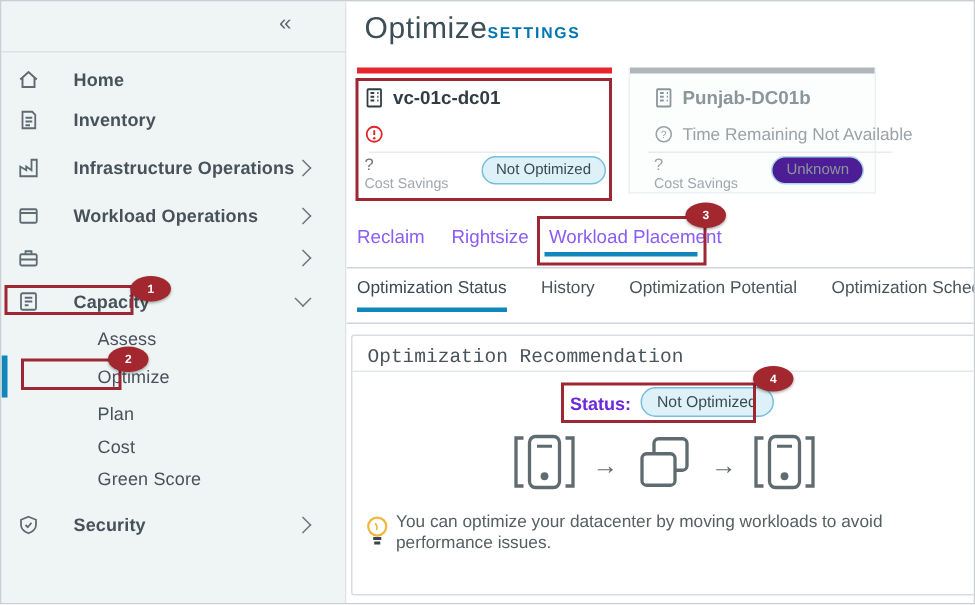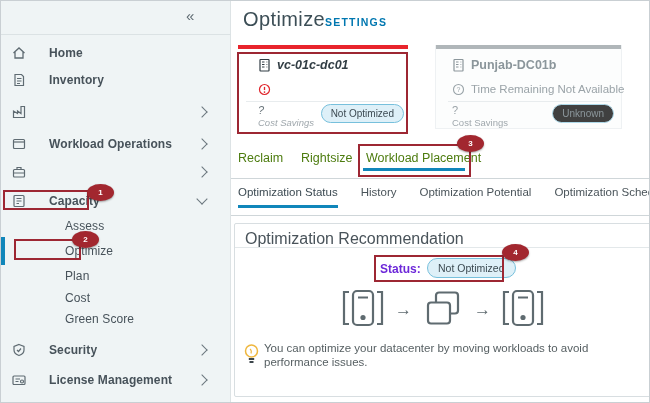--- a/index.html
+++ b/index.html
@@ -27,49 +27,49 @@
     box-shadow:0 1px 2px rgba(0,0,0,.35);pointer-events:none;}
   
   .main{position:absolute;left:230px;top:0;width:420px;height:403px;background:#fff;overflow:hidden;}
   .page-title{position:absolute;left:12px;top:7px;font-size:20px;font-weight:400;color:#3c4e56;letter-spacing:.4px;}
   .settings-link{position:absolute;left:94px;top:15px;font-size:10.5px;font-weight:bold;color:#0077b0;letter-spacing:1.2px;cursor:pointer;}
   
   .dc-card{position:absolute;top:44px;box-sizing:border-box;background:#fff;}
   .dc-card .topbar{position:absolute;left:0;top:0;width:100%;height:4px;}
   .card1{left:7px;width:170px;height:88px;}
   .card1 .topbar{background:#e8242c;}
-  .card2{left:204px;width:187px;height:84px;background:#fcfdfd;border:1px solid #eef1f3;border-top:none;}
+  .card2{left:188px;width:165px;height:84px;background:#fcfdfd;border:1px solid #eef1f3;border-top:none;}
   .card2 .topbar{background:#b0b6b9;}
   .c-name{position:absolute;top:13px;font-size:12.5px;font-weight:bold;color:#313d44;white-space:nowrap;}
   .c-name .bicon{display:inline-block;vertical-align:-3px;margin-right:6px;}
   .c-alert{position:absolute;top:38px;font-size:11.5px;color:#565f62;white-space:nowrap;}
   .c-alert .aicon{display:inline-block;vertical-align:-3px;margin-right:6px;}
   .c-div{position:absolute;top:56px;height:1px;background:#e8ecee;}
   .c-q{position:absolute;top:59px;font-size:11px;color:#6b767c;}
   .c-metric{position:absolute;top:72px;font-size:9.5px;color:#a0a8ad;white-space:nowrap;}
-  .card1 .c-name,.card1 .c-alert,.card1 .c-q,.card1 .c-metric{left:20px;font-style:italic;}
+  .card1 .c-name,.card1 .c-alert,.card1 .c-q,.card1 .c-metric{left:5px;}
   .card1 .c-div{left:8px;width:154px;}
   .card2 .c-name,.card2 .c-alert,.card2 .c-q,.card2 .c-metric{left:16px;}
   .card2 .c-div{left:12px;width:163px;}
   .card2 .c-name{color:#8b969b;}
   .card2 .c-alert{color:#9aa3a8;}
   .card2 .c-q{color:#9aa3a8;}
   .pill{position:absolute;top:59px;font-size:10px;border-radius:10px;padding:3px 9px;white-space:nowrap;cursor:default;}
   .pill.notopt{right:4px;background:#def0f8;border:1px solid #77c0dc;color:#3c4a52;}
-  .pill.unknown{right:7px;background:#404040;border:1px solid #aed9e9;color:#8b969b;}
-  
-  .tab{position:absolute;top:150px;font-size:12.5px;color:#4d7c0f;cursor:pointer;white-space:nowrap;}
+  .pill.unknown{right:7px;background:#4c1d95;border:1px solid #aed9e9;color:#8b969b;}
+  
+  .tab{position:absolute;top:150px;font-size:12.5px;color:#8b5cf6;cursor:pointer;white-space:nowrap;}
   .wp-underline{position:absolute;left:132px;top:167px;width:102px;height:3px;background:#1086ba;}
   .hdiv{position:absolute;left:0;width:420px;height:1px;background:#cfd6d9;}
   .subtabs{position:absolute;left:7px;top:185px;display:flex;gap:23px;font-size:11.5px;color:#4a545a;white-space:nowrap;}
   .subtab{cursor:pointer;padding-bottom:7px;}
   .subtab.active{color:#3c4a52;border-bottom:3px solid #1086ba;text-align:center;}
   
   .panel{position:absolute;left:3px;top:222px;width:418px;height:174px;border:1px solid #d8dee1;border-radius:2px;box-sizing:border-box;background:#fff;}
-  .panel-title{position:absolute;left:10px;top:6px;font-size:16px;color:#49535a;}
+  .panel-title{position:absolute;left:10px;top:6px;font-size:13px;color:#49535a;font-family:Liberation Mono, monospace;}
   .panel-div{position:absolute;left:0;top:23px;width:100%;height:1px;background:#e3e8ea;}
   .status-label{position:absolute;left:145px;top:38px;font-size:12px;font-weight:bold;color:#6d28d9;}
   .status-pill{position:absolute;left:192px;top:34px;font-size:10.5px;background:#def0f8;border:1px solid #77c0dc;color:#3c4a52;border-radius:10px;padding:3px 10px;white-space:nowrap;}
   .icons-row{position:absolute;left:0;top:64px;width:100%;display:flex;align-items:center;justify-content:center;gap:9px;}
   .flow-arrow{font-size:17px;color:#5f6b70;}
   .tip-row{position:absolute;left:8px;top:117px;}
   .tip-bulb{position:absolute;left:0;top:2px;}
   .tip-text{position:absolute;left:21px;top:0;width:350px;font-size:11.5px;line-height:14px;color:#565f62;}
 </style>
 </head>
@@ -98,20 +98,21 @@
       </span>
       <span class="nlabel">Inventory</span>
     </div>
 
     <div class="nav" style="top:102px">
       <span class="nicon">
         <svg width="16" height="16" viewBox="0 0 16 16" fill="none" stroke="#5f6b72" stroke-width="1.2">
             <path d="M2.5 13.5 V7 L6.5 9.5 V7 L10 9.5 V2.5 H13.5 V13.5 Z"></path>
           </svg>
       </span>
+      <span class="nlabel">Infrastructure Operations</span>
       <span class="chev right"></span>
     </div>
 
     <div class="nav" style="top:134px">
       <span class="nicon">
         <svg width="16" height="16" viewBox="0 0 16 16" fill="none" stroke="#5f6b72" stroke-width="1.2">
             <rect x="2.5" y="3.5" width="11" height="9" rx="1"></rect>
             <path d="M2.5 6 H13.5"></path>
           </svg>
       </span>
@@ -165,31 +166,20 @@
       <span class="nicon">
         <svg width="16" height="16" viewBox="0 0 16 16" fill="none" stroke="#5f6b72" stroke-width="1.2">
             <path d="M8 2.5 L13 4.5 V8 C13 10.8 10.2 12.8 8 13.5 C5.8 12.8 3 10.8 3 8 V4.5 Z"></path>
             <path d="M6 8 L7.5 9.5 L10 6.5"></path>
           </svg>
       </span>
       <span class="nlabel">Security</span>
       <span class="chev right"></span>
     </div>
 
-    <div class="nav" style="top:370px">
-      <span class="nicon">
-        <svg width="16" height="16" viewBox="0 0 16 16" fill="none" stroke="#5f6b72" stroke-width="1.2">
-            <rect x="2" y="4" width="12" height="8.5" rx="1"></rect>
-            <path d="M4.5 7 H9 M4.5 9.5 H7.5"></path>
-            <circle cx="11" cy="9.5" r="1.5"></circle>
-          </svg>
-      </span>
-      <span class="nlabel">License Management</span>
-      <span class="chev right"></span>
-    </div>
 
     <div class="ann-box" style="left:2px;top:189px;width:86px;height:20px;"></div>
     <div class="ann-circle" style="left:86px;top:183px;">1</div>
     <div class="ann-box" style="left:13px;top:238px;width:67px;height:21px;"></div>
     <div class="ann-circle" style="left:71px;top:230px;">2</div>
   </aside>
 
   <div class="main">
 
     <div class="page-title">Optimize</div>

